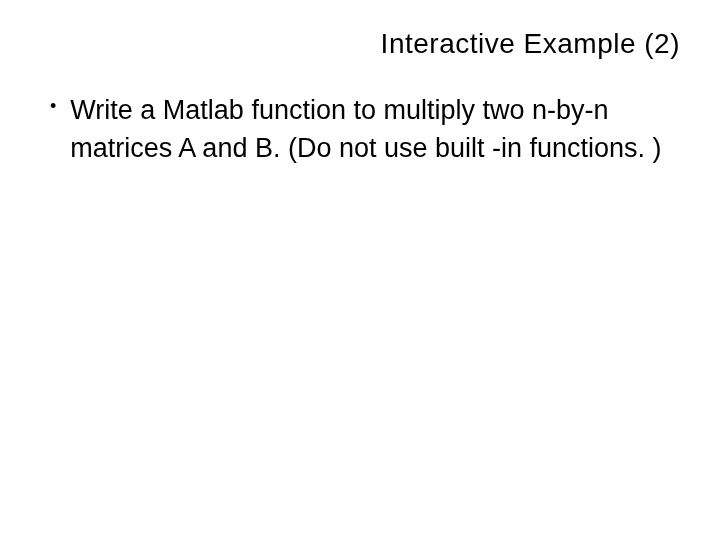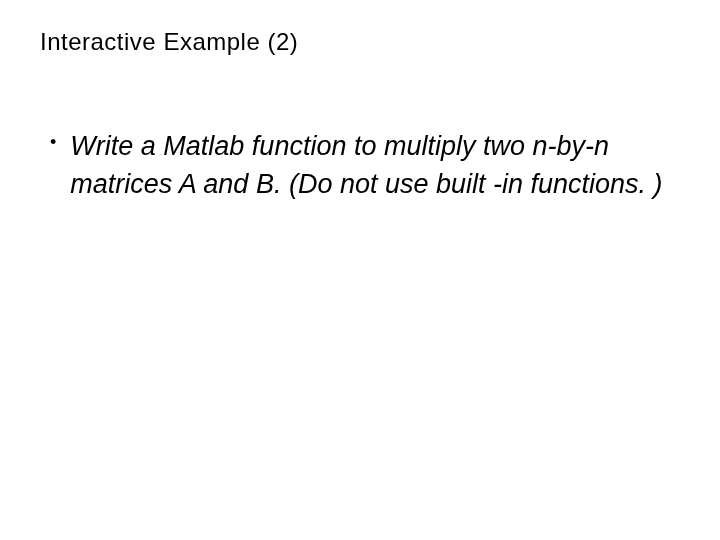--- a/index.html
+++ b/index.html
@@ -14,43 +14,42 @@
       font-family: Arial, Helvetica, sans-serif;
       color: #000000;
       overflow: hidden;
     }
     .slide {
       width: 100%;
       height: 100%;
       padding: 28px 40px 40px 40px;
     }
     .title {
-      font-size: 24px;
+      font-size: 28px;
       font-weight: 400;
-      text-align: left;
-      margin-bottom: 72px;
+      text-align: right;
+      margin-bottom: 32px;
       letter-spacing: 0.5px;
     }
     .content {
       padding-left: 10px;
     }
     .bullet-item {
       display: flex;
       align-items: flex-start;
       font-size: 27px;
       line-height: 1.4;
     }
     .bullet-marker {
       margin-right: 14px;
       margin-top: 2px;
       font-size: 18px;
     }
     .bullet-text {
       flex: 1;
-      font-style: italic;
     }
   </style>
 </head>
 <body>
 
 <div class="slide">
   <h1 class="title">Interactive Example (2)</h1>
   <div class="content">
     <div class="bullet-item">
       <span class="bullet-marker">•</span>

